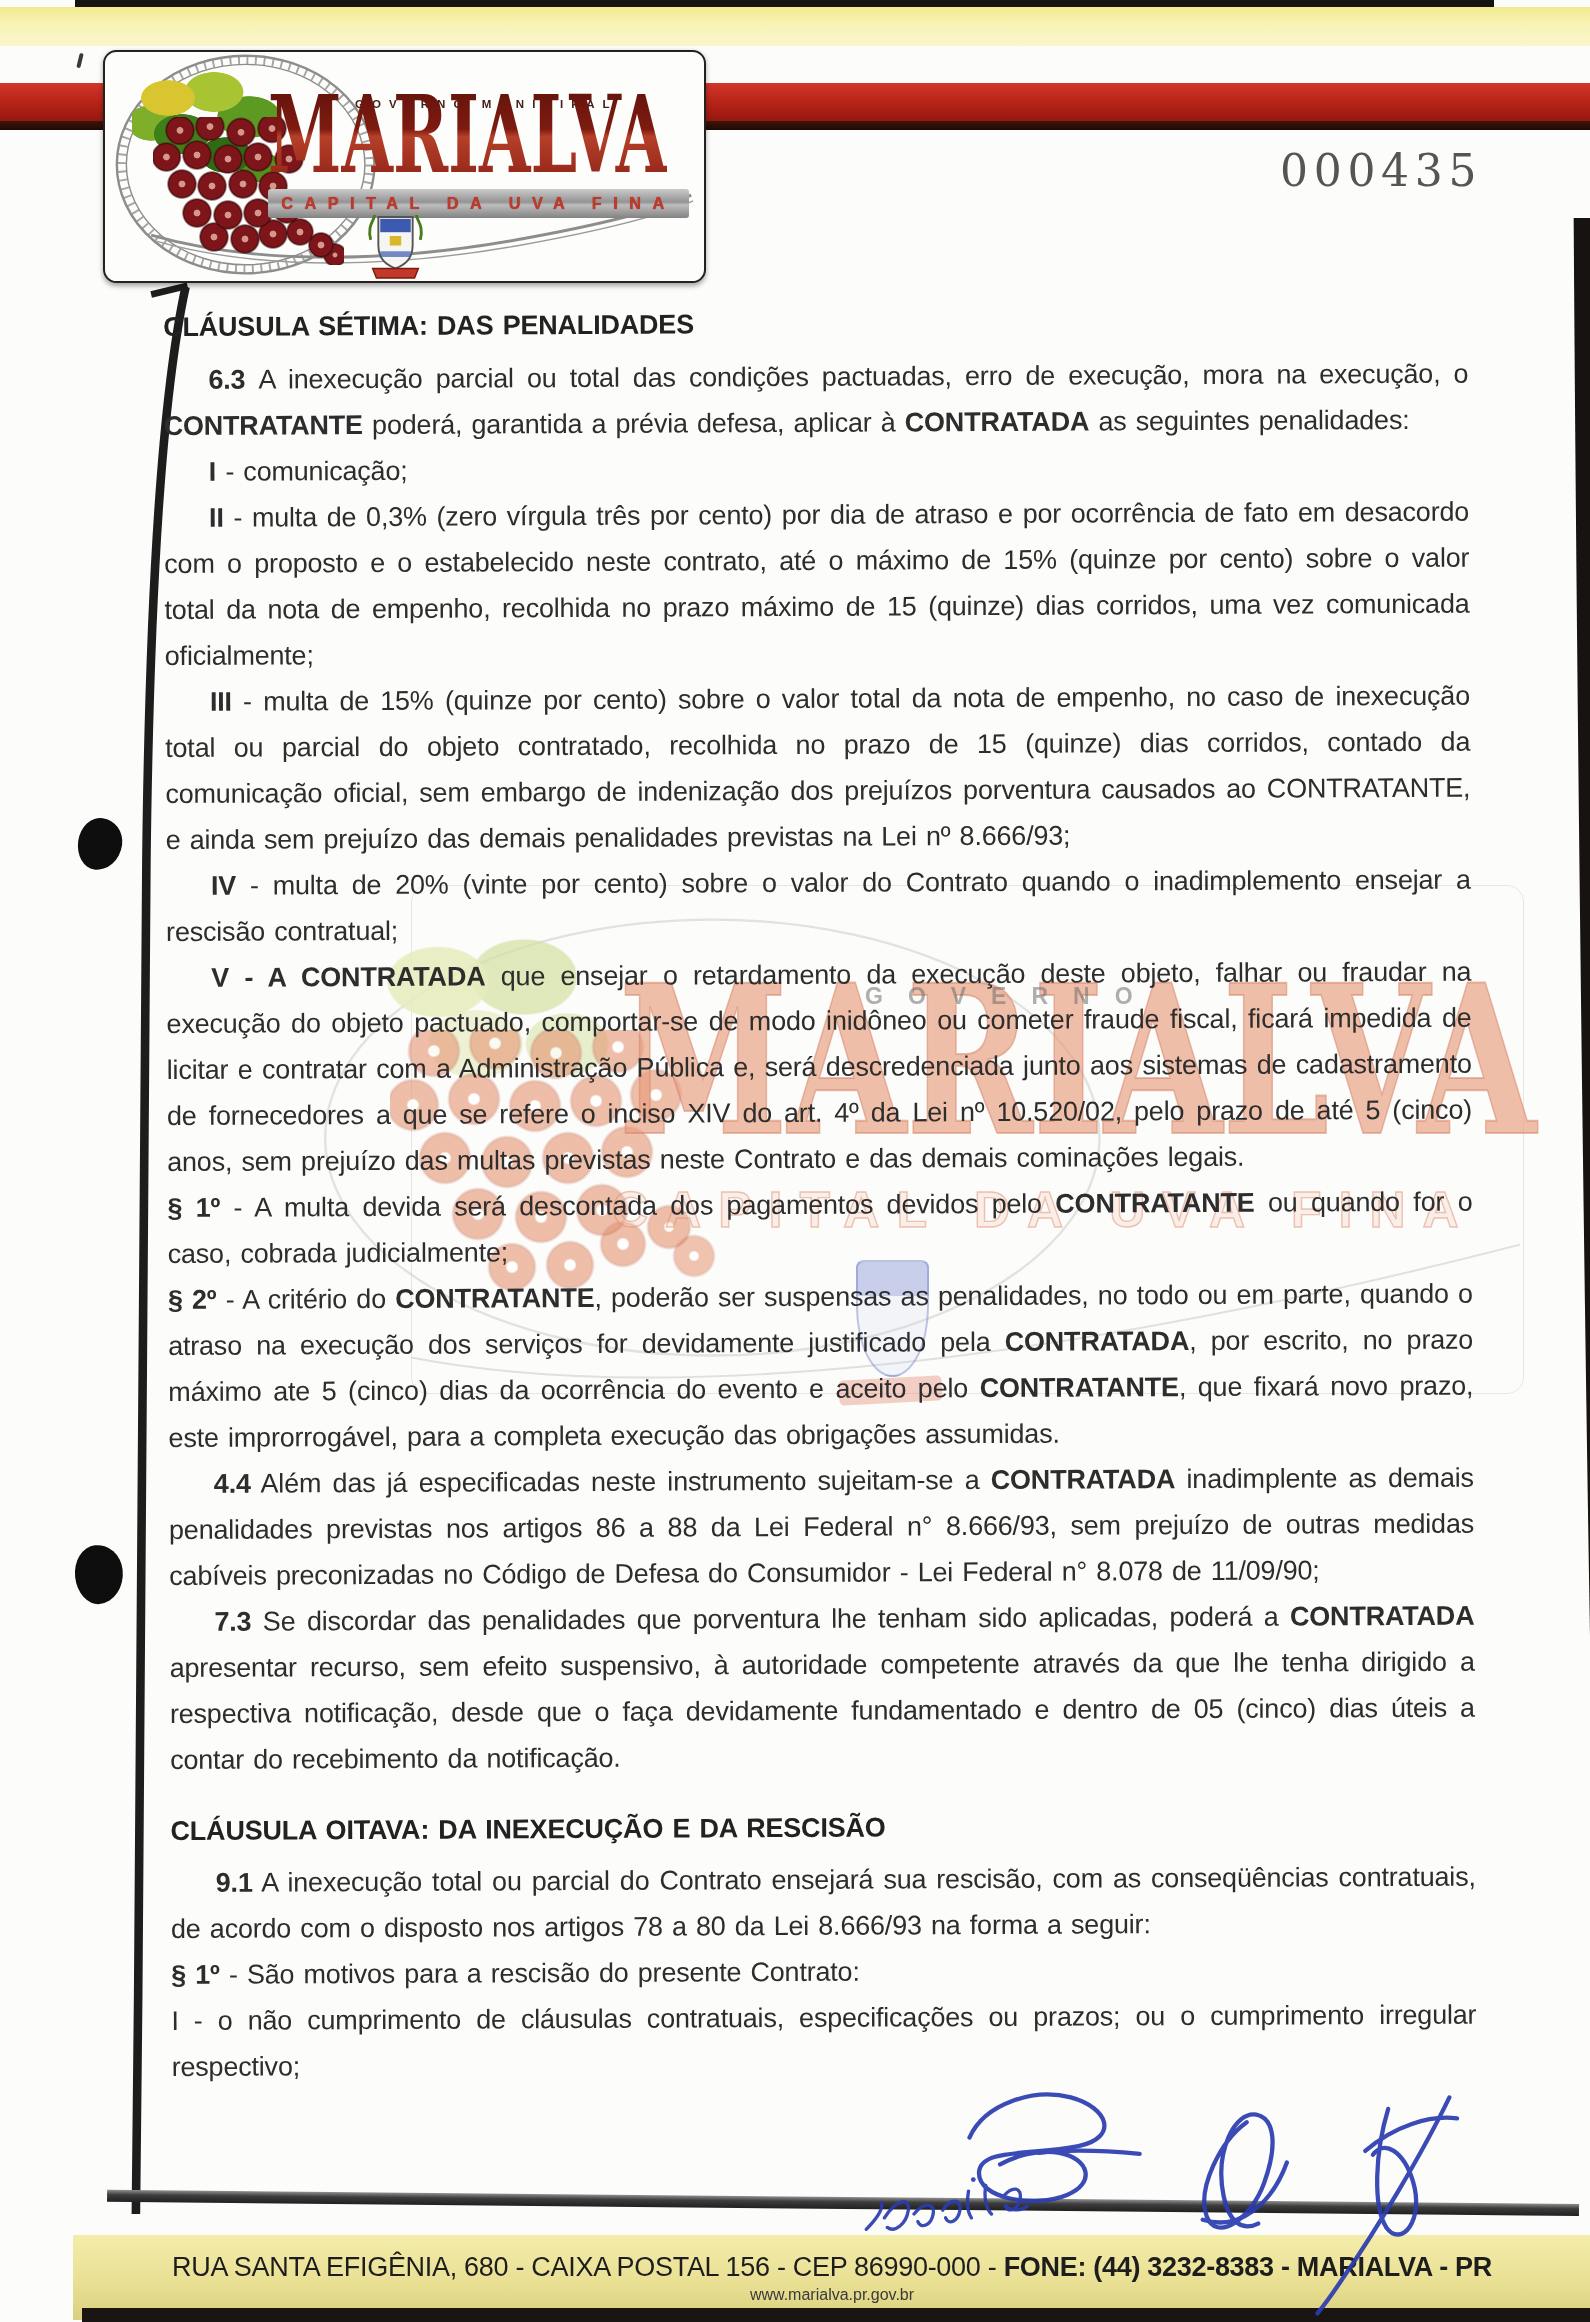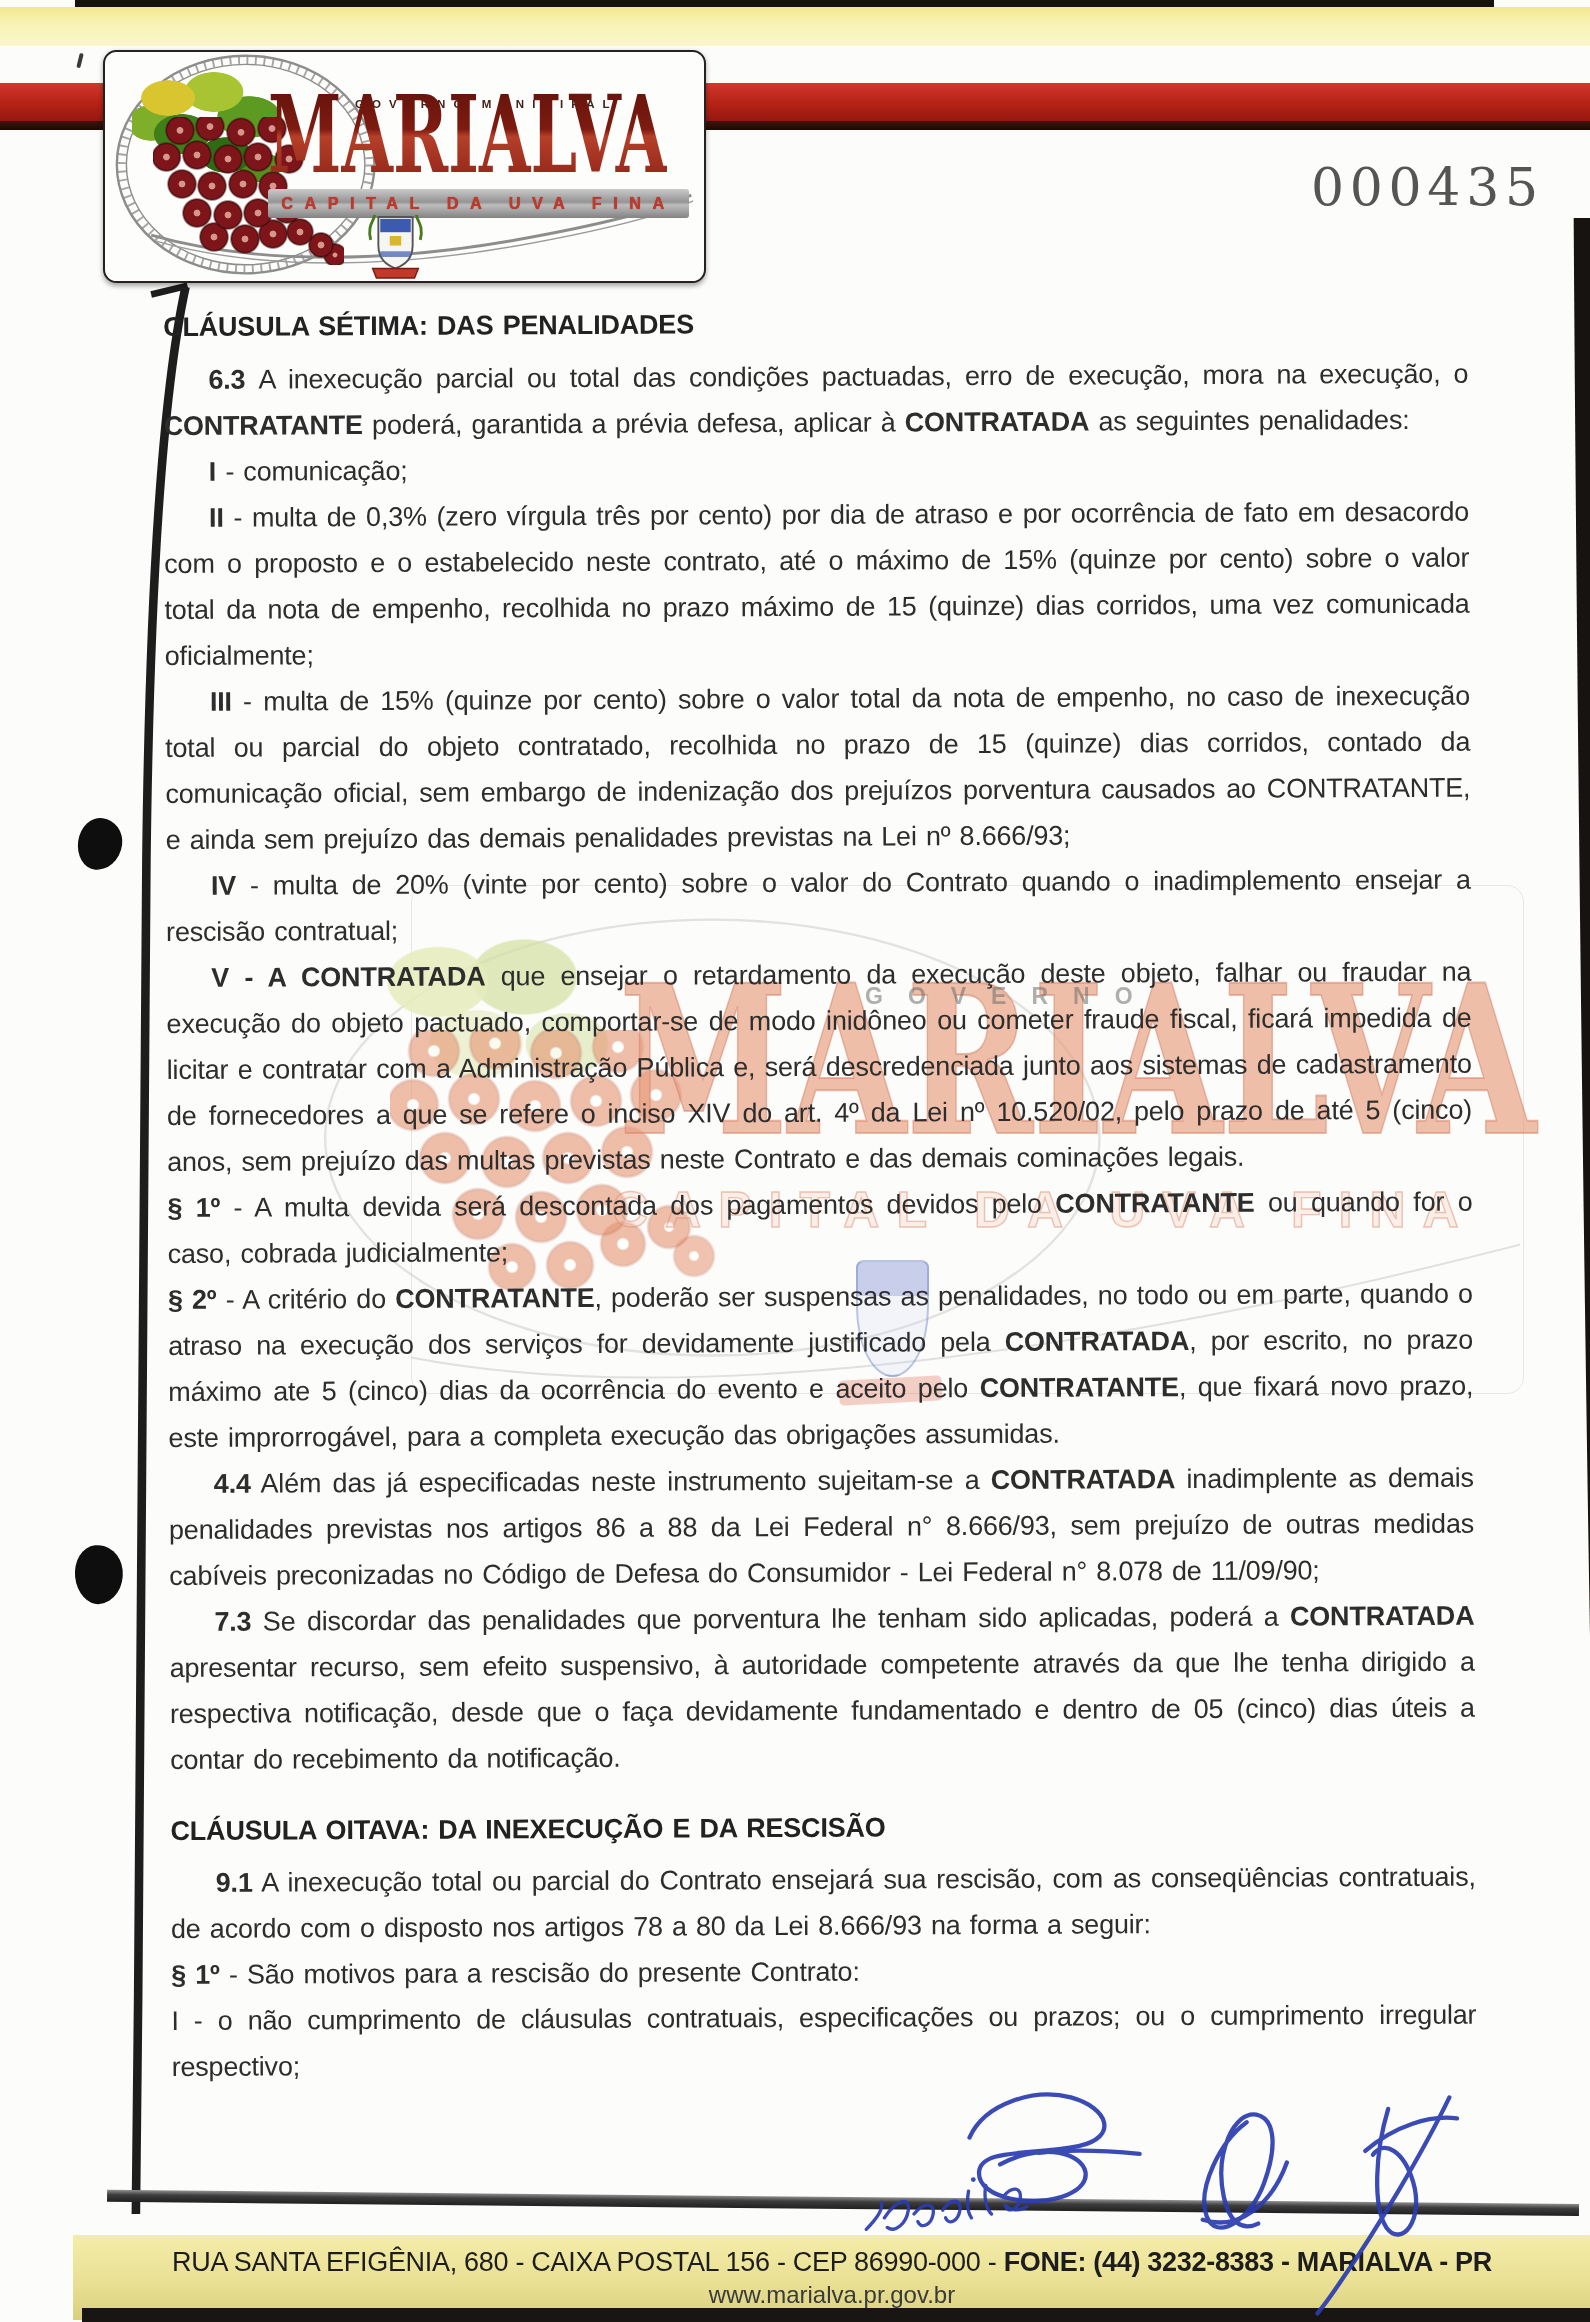--- a/index.html
+++ b/index.html
@@ -60,22 +60,22 @@
       background:linear-gradient(180deg,#5f120c 0%,#7e1b10 45%,#b5402a 52%,#8c2015 100%);
       -webkit-background-clip:text;background-clip:text;color:transparent;white-space:nowrap;
       text-shadow:0 0 0 rgba(0,0,0,0);}
   .logo-band{position:absolute;left:163px;top:137px;width:421px;height:29px;border-radius:2.9px;
       background:linear-gradient(180deg,#cacaca 0%,#949494 45%,#bdbdbd 55%,#838383 100%);
       display:flex;align-items:center;justify-content:center;}
   .logo-band span{font-size:16.3px;font-weight:bold;letter-spacing:11.5px;color:#c1392b;
       text-shadow:0 0 1px #8c1f14;white-space:nowrap;}
 
   
-  .stamp-number{left:1311px;top:145px;font-family:"DejaVu Serif",serif;font-size:52px;
-      letter-spacing:5.7px;color:#3f3f3f;opacity:.88;margin-top:12px;}
+  .stamp-number{left:1280px;top:145px;font-family:"DejaVu Serif",serif;font-size:44px;
+      letter-spacing:5.7px;color:#3f3f3f;opacity:.88;}
 
   
   .punch{background:#0e0e0e;border-radius:48% 52% 55% 45%/50% 46% 54% 50%;}
   .punch-1{left:78px;top:818px;width:44px;height:52px;transform:rotate(8deg);}
   .punch-2{left:75px;top:1545px;width:48px;height:59px;transform:rotate(-6deg);}
 
   
   .wm{z-index:1;}
   .wm-frame{left:411px;top:885px;width:1111px;height:507px;border:1.9px solid rgba(205,205,205,.45);
       border-radius:17px;}
@@ -132,21 +132,21 @@
   .bottom-rule{left:107px;top:2204px;width:1472px;height:12.4px;
       background:linear-gradient(180deg,#8f8f8f,#3d3d3d 40%,#202020);
       transform:rotate(0.55deg);transform-origin:right center;z-index:2;}
 
   
   .footer-band{left:73px;top:2235px;width:1518px;height:85px;z-index:2;
       background:linear-gradient(180deg,#f4edaa 0%,#e9e094 55%,#d9d07e 100%);
       display:flex;flex-direction:column;align-items:center;justify-content:center;}
   .footer-line1{font-size:27px;color:#1d1d1d;letter-spacing:-0.3px;white-space:nowrap;}
   .footer-line1 b{font-weight:bold;}
-  .footer-line2{font-size:24px;color:#3a3a3a;margin-top:3px;}
+  .footer-line2{font-size:16px;color:#3a3a3a;margin-top:3px;}
   .bottom-black{left:82px;top:2308px;width:1508px;height:15.3px;background:#191512;z-index:2;}
 
   .sig-svg{z-index:5;}
 </style>
 </head>
 <body>
 
 <div class="page">
 
   <div class="abs top-black"></div>

